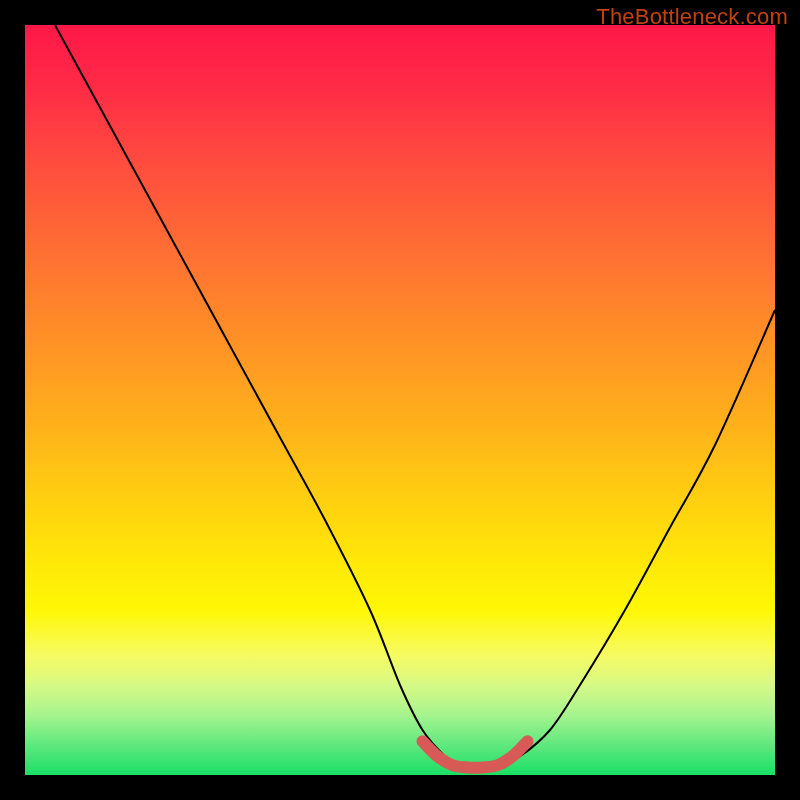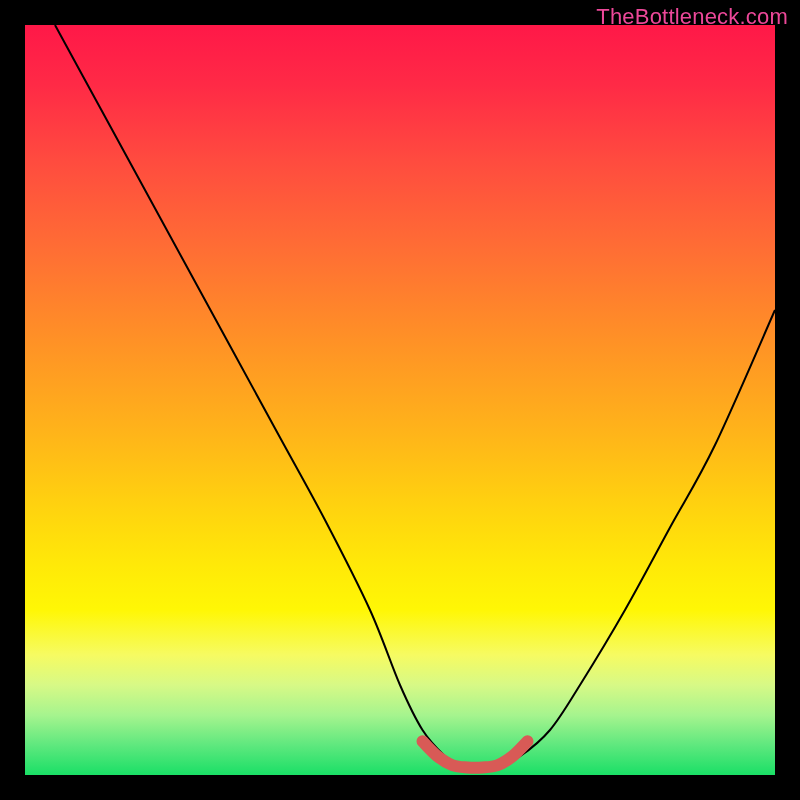--- a/index.html
+++ b/index.html
@@ -14,21 +14,21 @@
   .frame {
     position: relative;
     width: 800px;
     height: 800px;
     background: #000000;
   }
   .watermark {
     position: absolute;
     top: 4px;
     right: 12px;
-    color: #ec4899;
+    color: #c2410c;
     font-size: 22px;
     font-weight: 400;
     letter-spacing: 0.2px;
     z-index: 10;
   }
   .plot {
     position: absolute;
     left: 25px;
     top: 25px;
     width: 750px;

